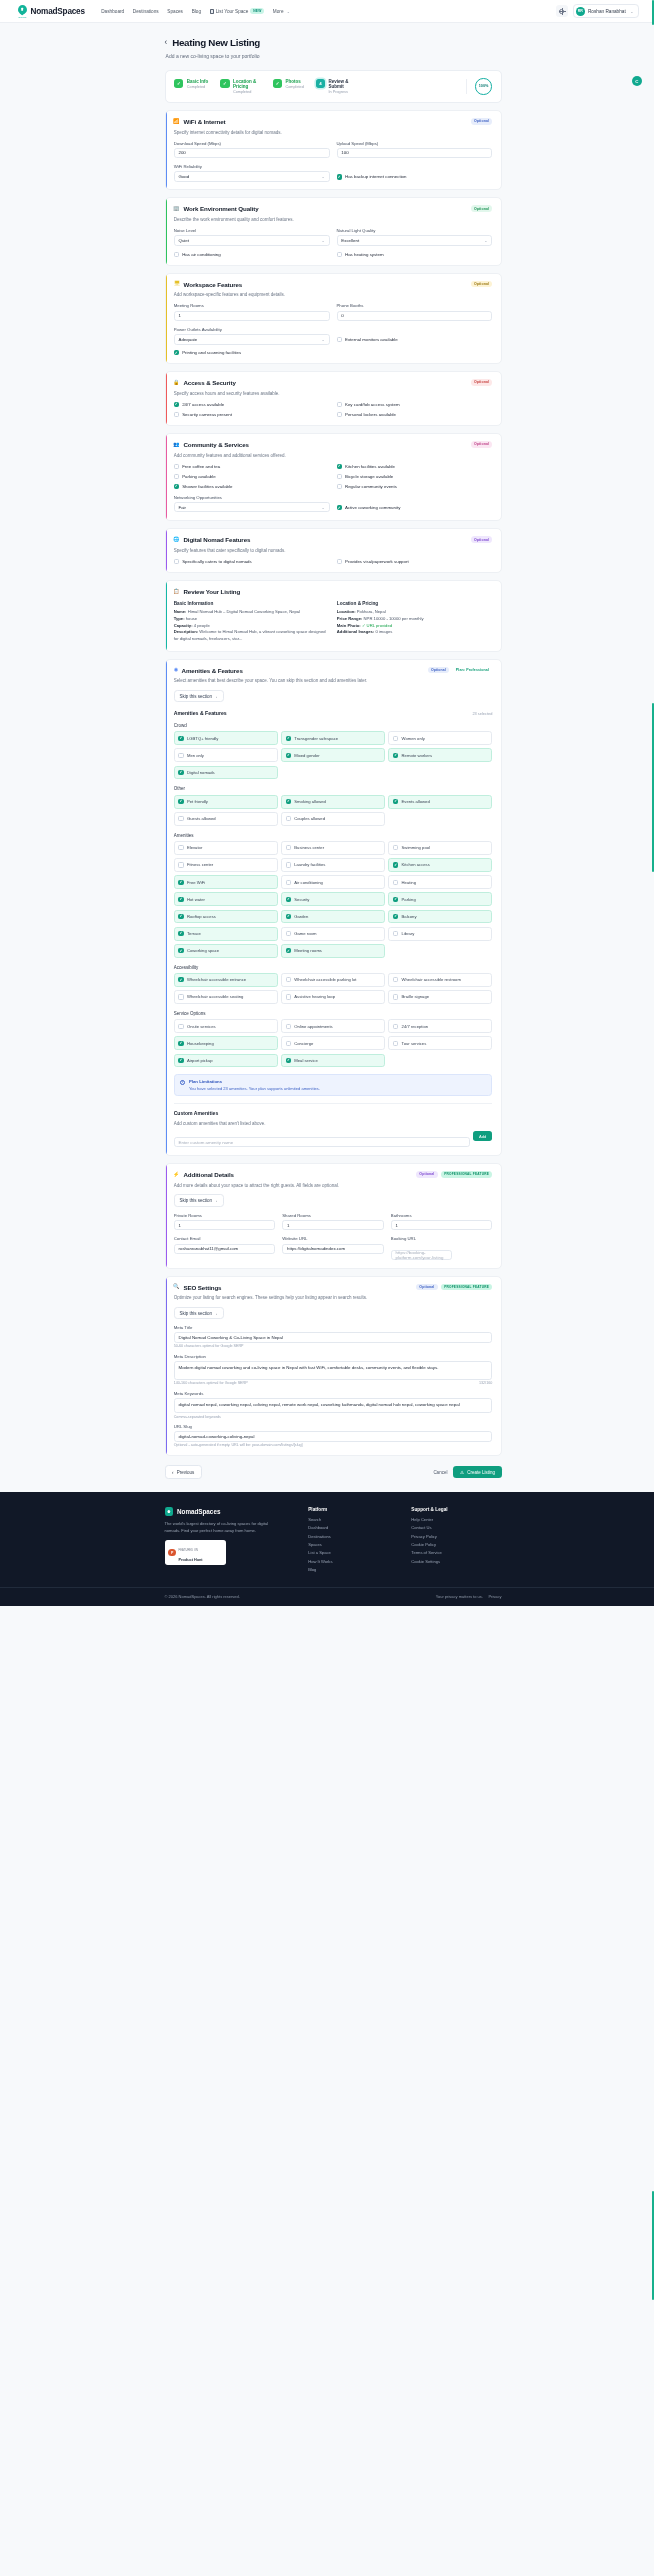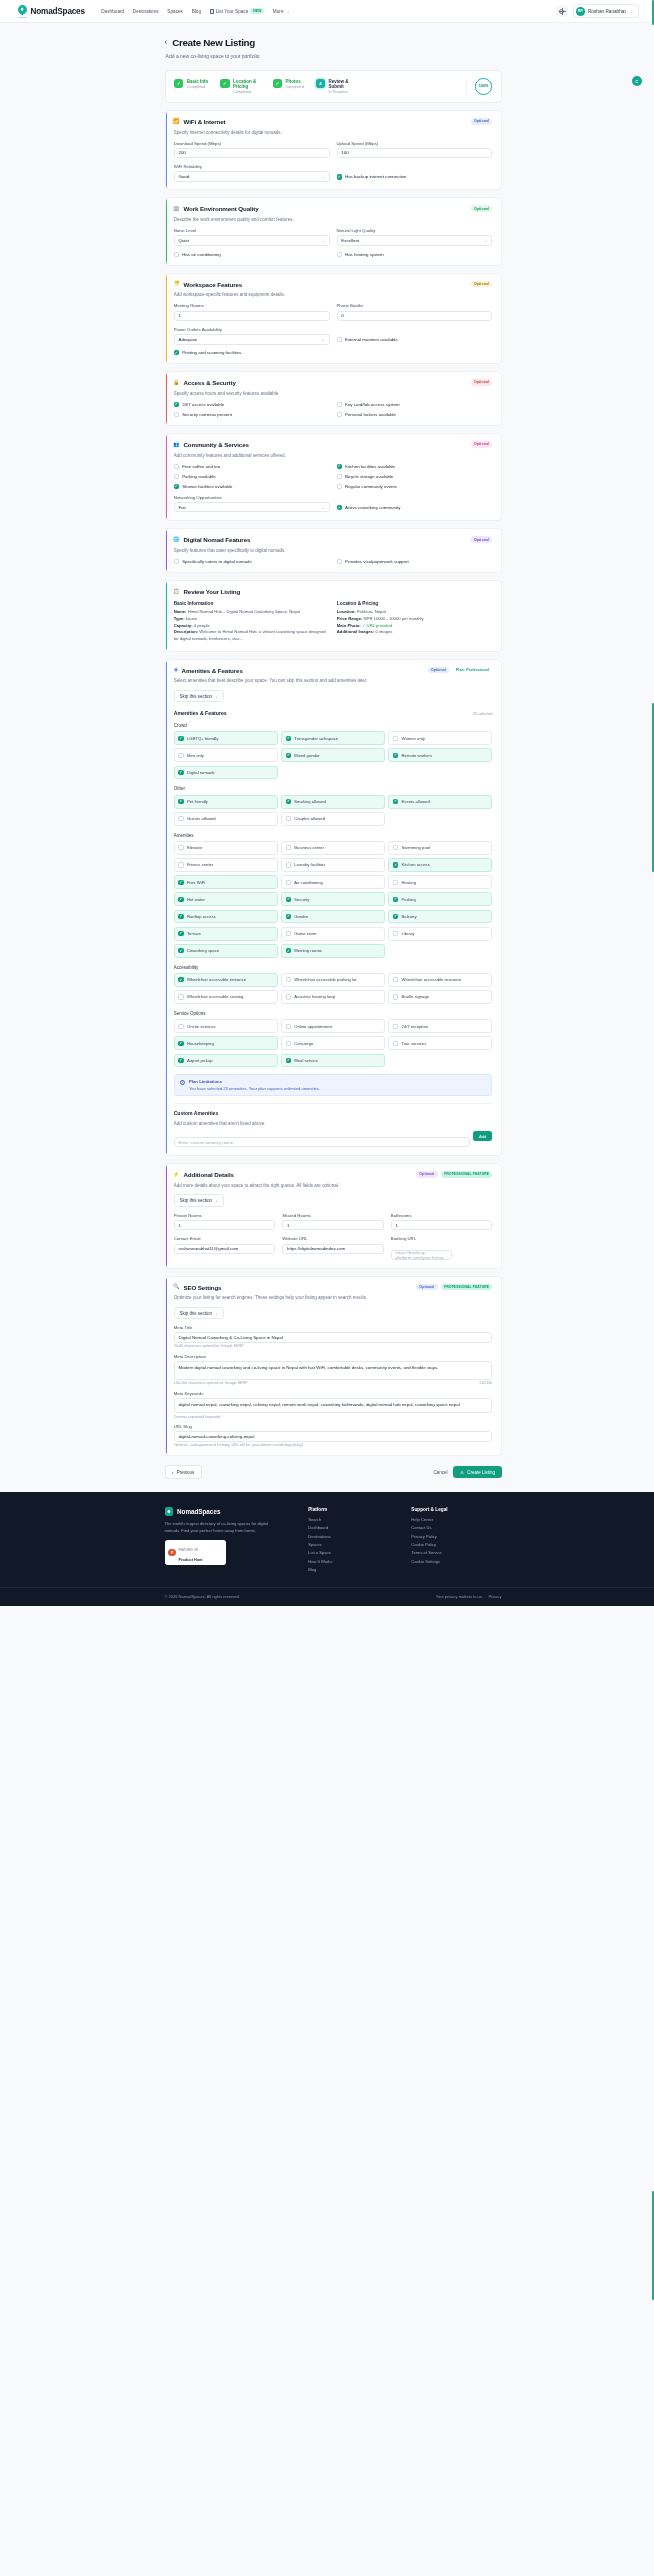--- a/index.html
+++ b/index.html
@@ -189,21 +189,21 @@
       <span class="chev">⌄</span>
     </span>
   </div>
 </div>
 
 <div class="page">
 <div class="wrap">
 
   <div class="titlerow">
     <span class="backarr">‹</span>
-    <h1 class="ptitle">Create New Listing</h1>
+    <h1 class="ptitle">Heating New Listing</h1>
   </div>
   <div class="psub">Add a new co-living space to your portfolio</div>
 
   <div class="stepcard">
     <div class="steps" id="steps">
           <div class="step">
             <span class="sbox done">✓</span>
             <span class="slab">
               <span class="sname">Basic Info</span>
               <span class="sstat">Completed</span>

